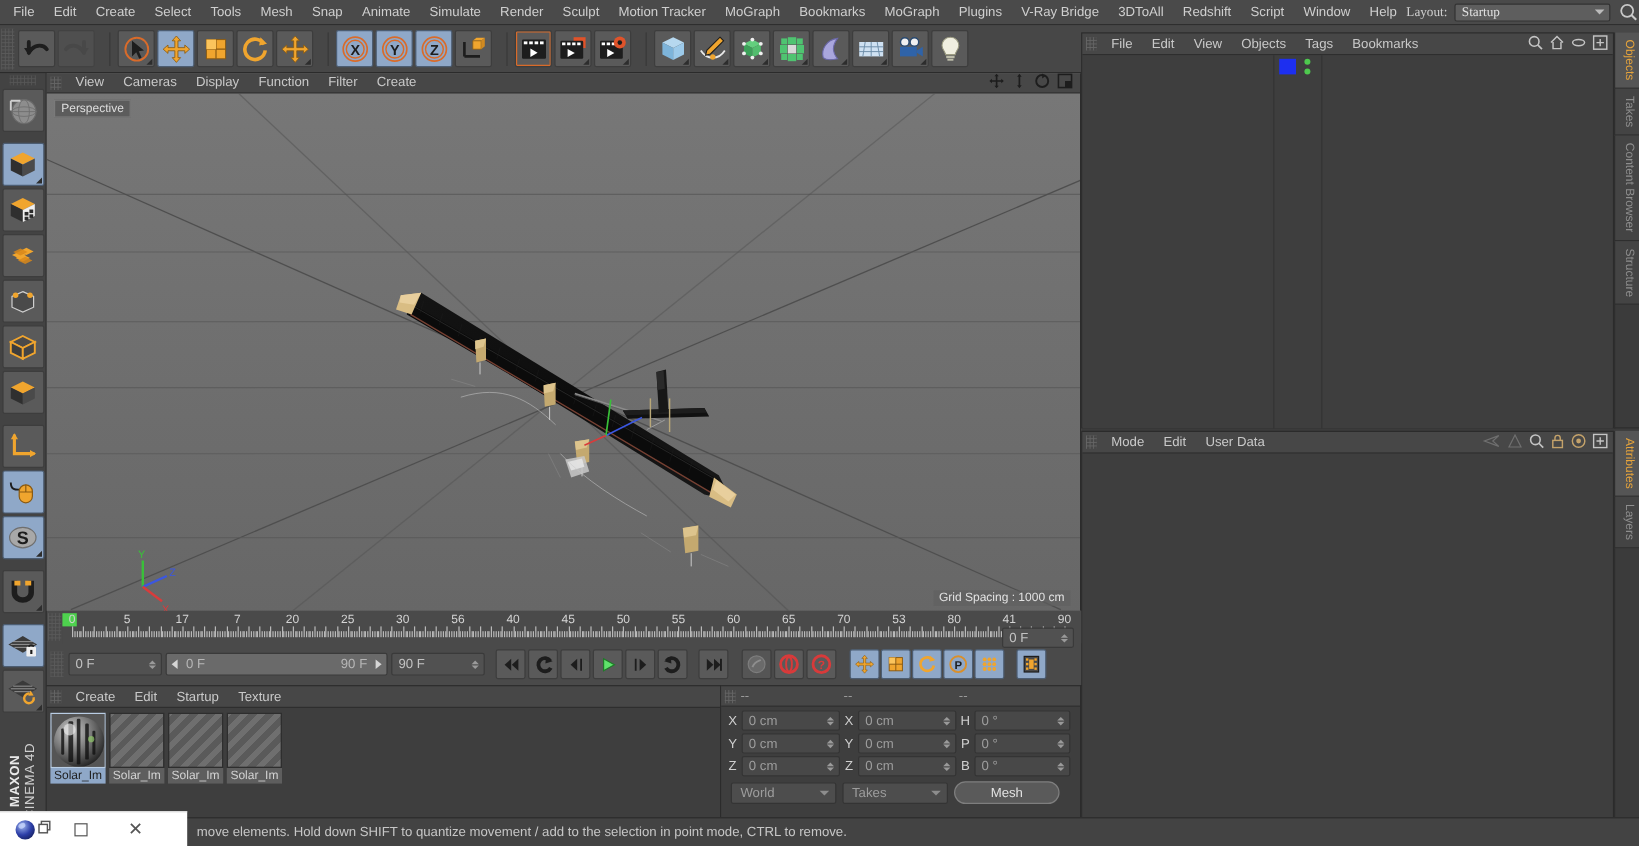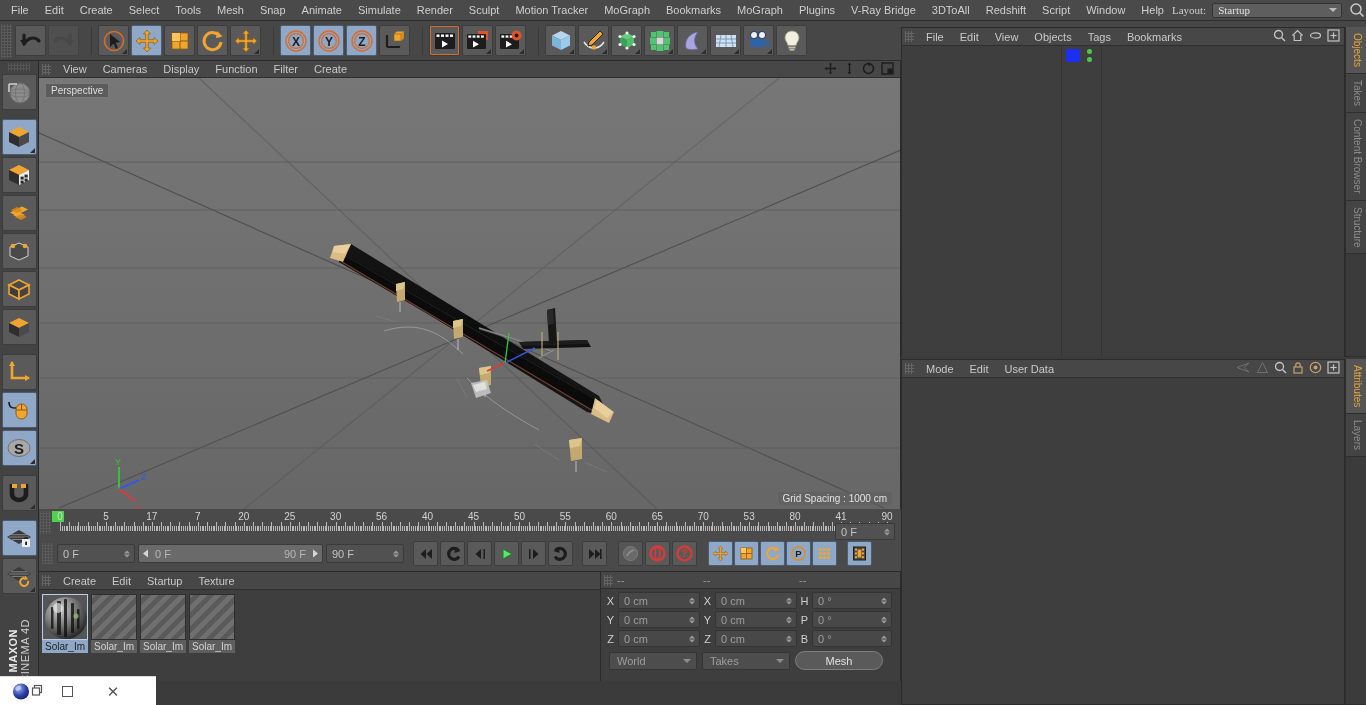--- a/index.html
+++ b/index.html
@@ -1795,20 +1795,24 @@
         </div>
         <div class="co-sel">
           <span>Takes</span>
           <span class="carat"></span>
         </div>
         <div class="co-apply">Mesh</div>
       </div>
     </div>
   </div>
 
+  <div class="statusbar">
+    <div class="sb-grip"></div>
+    <span class="sb-text" style="margin-left:150px;">move elements. Hold down SHIFT to quantize movement / add to the selection in point mode, CTRL to remove.</span>
+  </div>
 
   <div class="taskbar">
     <div class="tb-item tb-c4d">
       <svg width="19" height="19" viewBox="0 0 19 19">
         <defs>
             <radialGradient id="c4dg" cx="0.35" cy="0.3" r="0.85">
           <stop offset="0" stop-color="#9fb6ef"></stop>
               <stop offset="0.55" stop-color="#2d3fa8"></stop>
               <stop offset="1" stop-color="#121a52"></stop>
         </radialGradient>

